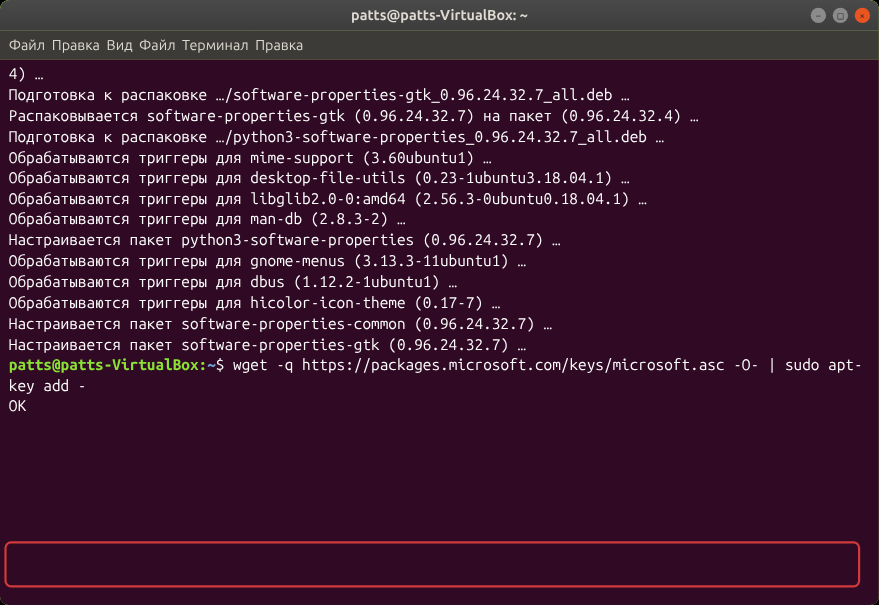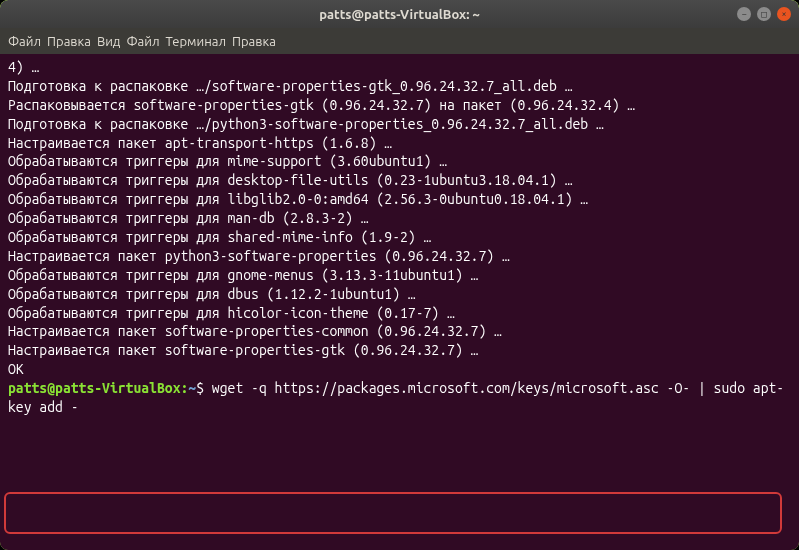--- a/index.html
+++ b/index.html
@@ -106,29 +106,27 @@
     <span class="menu-item">Вид</span>
     <span class="menu-item">Файл</span>
     <span class="menu-item">Терминал</span>
     <span class="menu-item">Правка</span>
   </div>
   <div class="terminal">
     <div class="line">4) …</div>
     <div class="line">Подготовка к распаковке …/software-properties-gtk_0.96.24.32.7_all.deb …</div>
     <div class="line">Распаковывается software-properties-gtk (0.96.24.32.7) на пакет (0.96.24.32.4) …</div>
     <div class="line">Подготовка к распаковке …/python3-software-properties_0.96.24.32.7_all.deb …</div>
-    <div class="line">Настраивается пакет apt-transport-https (1.6.8) …</div>
     <div class="line">Обрабатываются триггеры для mime-support (3.60ubuntu1) …</div>
     <div class="line">Обрабатываются триггеры для desktop-file-utils (0.23-1ubuntu3.18.04.1) …</div>
     <div class="line">Обрабатываются триггеры для libglib2.0-0:amd64 (2.56.3-0ubuntu0.18.04.1) …</div>
     <div class="line">Обрабатываются триггеры для man-db (2.8.3-2) …</div>
-    <div class="line">Обрабатываются триггеры для shared-mime-info (1.9-2) …</div>
     <div class="line">Настраивается пакет python3-software-properties (0.96.24.32.7) …</div>
     <div class="line">Обрабатываются триггеры для gnome-menus (3.13.3-11ubuntu1) …</div>
     <div class="line">Обрабатываются триггеры для dbus (1.12.2-1ubuntu1) …</div>
     <div class="line">Обрабатываются триггеры для hicolor-icon-theme (0.17-7) …</div>
     <div class="line">Настраивается пакет software-properties-common (0.96.24.32.7) …</div>
     <div class="line">Настраивается пакет software-properties-gtk (0.96.24.32.7) …</div>
+    <div class="line"><span class="prompt-user">patts@patts-VirtualBox</span><span class="prompt-user">:</span><span class="prompt-path">~</span><span class="prompt-dollar">$ </span><span>wget -q https://packages.microsoft.com/keys/microsoft.asc -O- | sudo apt-key add -</span></div>
     <div class="line">OK</div>
-    <div class="line"><span class="prompt-user">patts@patts-VirtualBox</span><span class="prompt-user">:</span><span class="prompt-path">~</span><span class="prompt-dollar">$ </span><span>wget -q https://packages.microsoft.com/keys/microsoft.asc -O- | sudo apt-key add -</span></div>
     <div class="highlight-box" style="top:438px;left:4px;width:778px;height:42px;"></div>
   </div>
 </div>
 
 </body></html>

